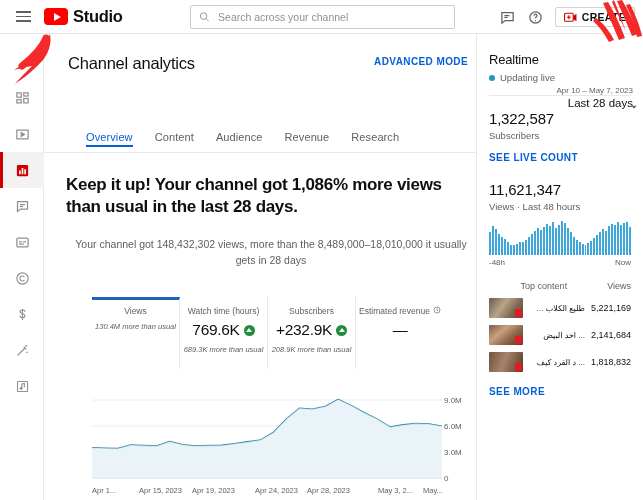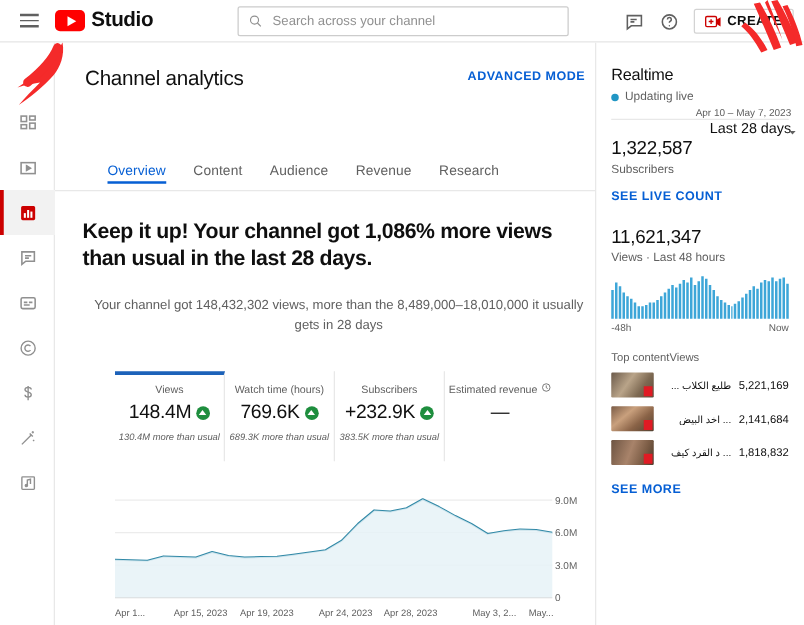--- a/index.html
+++ b/index.html
@@ -120,22 +120,22 @@
     letter-spacing: .4px; margin-top: 11px; cursor: pointer; }
 
   .rt-num2 { font-size: 15px; color: #0f0f0f; margin-top: 18px; letter-spacing: -0.2px; }
   .rt-sub2 { font-size: 9.5px; color: #606060; margin-top: 3px; }
   .bars-wrap { margin-top: 9px; height: 34px; display: flex; align-items: flex-end;
     gap: 1px; }
   .bar { flex: 1 1 auto; background: #3ea6d8; min-width: 1px; }
   .bars-axis { display: flex; justify-content: space-between; font-size: 8px;
     color: #606060; margin-top: 3px; gap: 42px; }
 
-  .tc-head { display: flex; justify-content: flex-start; font-size: 9px;
-    color: #606060; margin-top: 14px; }
+  .tc-head { display: flex; justify-content: flex-end; font-size: 9px;
+    color: #606060; margin-top: 14px; gap: 40px; }
   .tc-row { display: flex; align-items: center; gap: 6px; margin-top: 7px; cursor: pointer; }
   .thumb { width: 34px; height: 20px; border-radius: 1px; position: relative;
     flex: 0 0 34px; overflow: hidden; background: #7a5c48; }
   .thumb .badge { position: absolute; right: 1px; bottom: 1px; width: 7px; height: 8px;
     background: #e01b24; }
   .tc-title { flex: 1 1 auto; font-size: 8px; color: #0f0f0f; text-align: right;
     direction: rtl; overflow: hidden; white-space: nowrap; }
   .tc-views { font-size: 9px; color: #0f0f0f; flex: 0 0 auto; }
   .see-more-right { font-size: 10px; font-weight: bold; color: #065fd4;
     letter-spacing: .4px; margin-top: 14px; cursor: pointer; }
@@ -293,43 +293,39 @@
         <div class="tab">Research</div>
       </div>
       <div class="tabs-rule"></div>
 
       <div class="headline">Keep it up! Your channel got 1,086% more views than usual in the last 28 days.</div>
       <div class="subline">Your channel got 148,432,302 views, more than the 8,489,000–18,010,000 it usually gets in 28 days</div>
 
       <div class="cards">
         <div class="card selected">
           <div class="card-label">Views</div>
-          <div class="card-value">
-            <span>148.4M</span>
-            <span class="arrow-up"></span>
-          </div>
           <div class="card-delta">130.4M more than usual</div>
         </div>
 
         <div class="card">
           <div class="card-label">Watch time (hours)</div>
           <div class="card-value">
             <span>769.6K</span>
             <span class="arrow-up"></span>
           </div>
           <div class="card-delta">689.3K more than usual</div>
         </div>
 
         <div class="card">
           <div class="card-label">Subscribers</div>
           <div class="card-value">
             <span>+232.9K</span>
             <span class="arrow-up"></span>
           </div>
-          <div class="card-delta">383.5K more than usual</div>
+          <div class="card-delta">208.9K more than usual</div>
         </div>
 
         <div class="card">
           <div class="card-label">
             <span>Estimated revenue</span>
             <span class="clock-ico">
               <svg width="8" height="8" viewBox="0 0 24 24" fill="none" stroke="#606060" stroke-width="2">
                 <circle cx="12" cy="12" r="9"></circle>
                   <path d="M12 7v5.5l3.5 2"></path>
               </svg>

